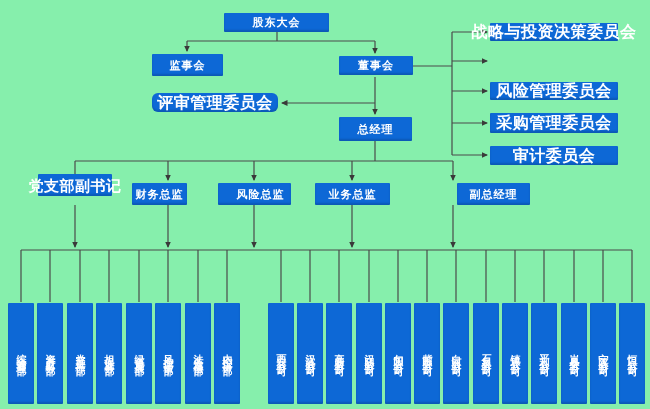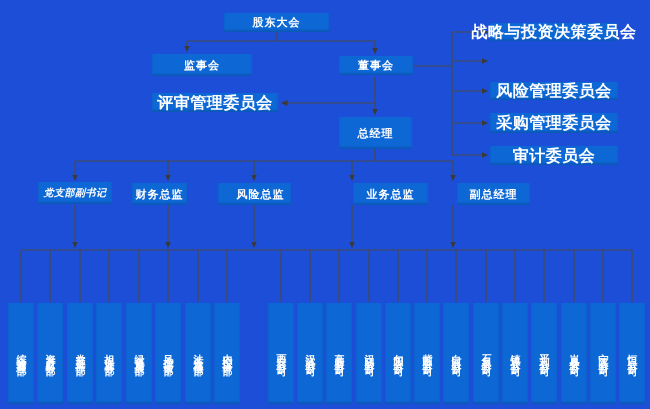--- a/index.html
+++ b/index.html
@@ -1,17 +1,17 @@
 <!DOCTYPE html>
 <html><head>
 <meta charset="utf-8">
 <style>
   html,body{margin:0;padding:0;background:#ffffff;}
   .stage{
-    position:relative;width:650px;height:409px;background:#1d4ed8;overflow:hidden;
+    position:relative;width:650px;height:409px;background:#86efac;overflow:hidden;
     font-family:"Liberation Sans","DejaVu Sans",sans-serif;
   }
   .wires{position:absolute;left:0;top:0;width:650px;height:409px;}
   .wires line, .wires polyline{stroke:#4a4a4a;stroke-width:1.2;fill:none;}
   .node{
     position:absolute;background:#0d68d6;color:#ffffff;font-weight:bold;
     display:flex;align-items:center;justify-content:center;text-align:center;
     box-sizing:border-box;box-shadow:inset 0 -2px 2px rgba(0,0,0,0.15);
     border-radius:1px;line-height:1;
   }
@@ -83,34 +83,34 @@
     <line x1="456" y1="250" x2="456" y2="302"></line>
     <line x1="486" y1="250" x2="486" y2="302"></line>
     <line x1="515" y1="250" x2="515" y2="302"></line>
     <line x1="544" y1="250" x2="544" y2="302"></line>
     <line x1="574" y1="250" x2="574" y2="302"></line>
     <line x1="603" y1="250" x2="603" y2="302"></line>
     <line x1="632" y1="250" x2="632" y2="302"></line>
   </svg>
 
   <div class="node h" style="left:224px;top:13px;width:105px;height:19px;">股东大会</div>
-  <div class="node h" style="left:152px;top:54px;width:100px;height:22px;">监事会</div>
+  <div class="node h" style="left:152px;top:54px;width:71px;height:22px;">监事会</div>
   <div class="node h" style="left:339px;top:56px;width:74px;height:19px;">董事会</div>
-  <div class="node cmt" style="left:152px;top:93px;width:126px;height:19px;">评审管理委员会</div>
-  <div class="node h" style="left:339px;top:117px;width:73px;height:32px;">总经理</div>
+  <div class="node cmt" style="left:152px;top:93px;width:126px;height:19px;border-radius:6px;">评审管理委员会</div>
+  <div class="node h" style="left:339px;top:117px;width:73px;height:24px;">总经理</div>
 
   <div class="node cmt" style="left:490px;top:23px;width:128px;height:18px;">战略与投资决策委员会</div>
   <div class="node cmt" style="left:490px;top:82px;width:128px;height:18px;">风险管理委员会</div>
   <div class="node cmt" style="left:490px;top:113px;width:128px;height:20px;">采购管理委员会</div>
   <div class="node cmt" style="left:490px;top:146px;width:128px;height:19px;">审计委员会</div>
 
-  <div class="node h" style="left:38px;top:182px;width:74px;height:22px;font-size:10px;letter-spacing:0.5px;font-style:italic;">党支部副书记</div>
+  <div class="node h" style="left:38px;top:174px;width:74px;height:22px;font-size:15px;letter-spacing:0.5px;">党支部副书记</div>
   <div class="node h" style="left:132px;top:183px;width:55px;height:22px;">财务总监</div>
   <div class="node h" style="left:218px;top:183px;width:73px;height:22px;padding-left:12px;">风险总监</div>
-  <div class="node h" style="left:315px;top:183px;width:75px;height:22px;margin-left:38px;">业务总监</div>
+  <div class="node h" style="left:315px;top:183px;width:75px;height:22px;">业务总监</div>
   <div class="node h" style="left:417px;top:183px;width:73px;height:22px;margin-left:40px;">副总经理</div>
 
   <div class="node v" style="left:8px;top:303px;width:26px;height:101px;">综合管理部</div>
   <div class="node v" style="left:37px;top:303px;width:26px;height:101px;">资产财务部</div>
   <div class="node v" style="left:67px;top:303px;width:26px;height:101px;">党群工作部</div>
   <div class="node v" style="left:96px;top:303px;width:26px;height:101px;">担保业务部</div>
   <div class="node v" style="left:126px;top:303px;width:26px;height:101px;">绿色发展部</div>
   <div class="node v" style="left:155px;top:303px;width:26px;height:101px;">风控评审部</div>
   <div class="node v" style="left:185px;top:303px;width:26px;height:101px;">法务追偿部</div>
   <div class="node v" style="left:214px;top:303px;width:26px;height:101px;">内控审计部</div>

